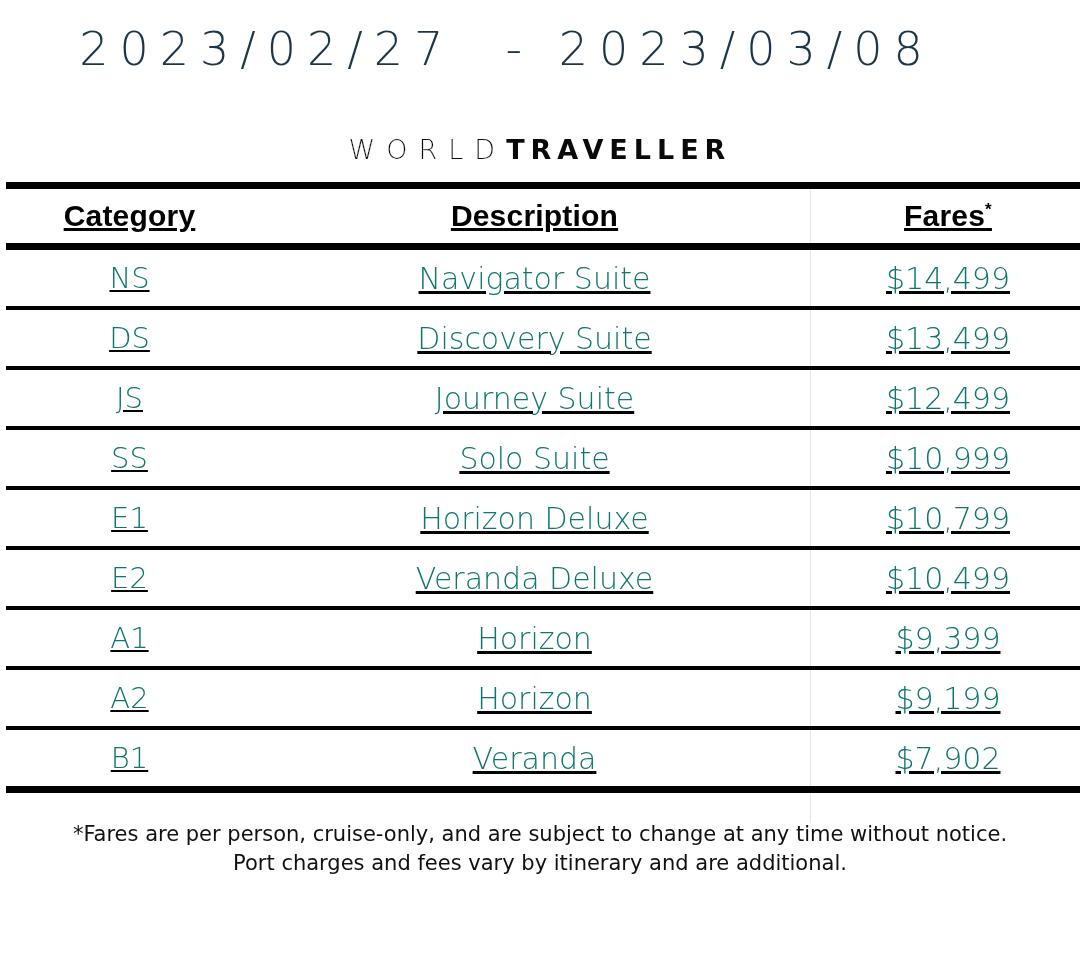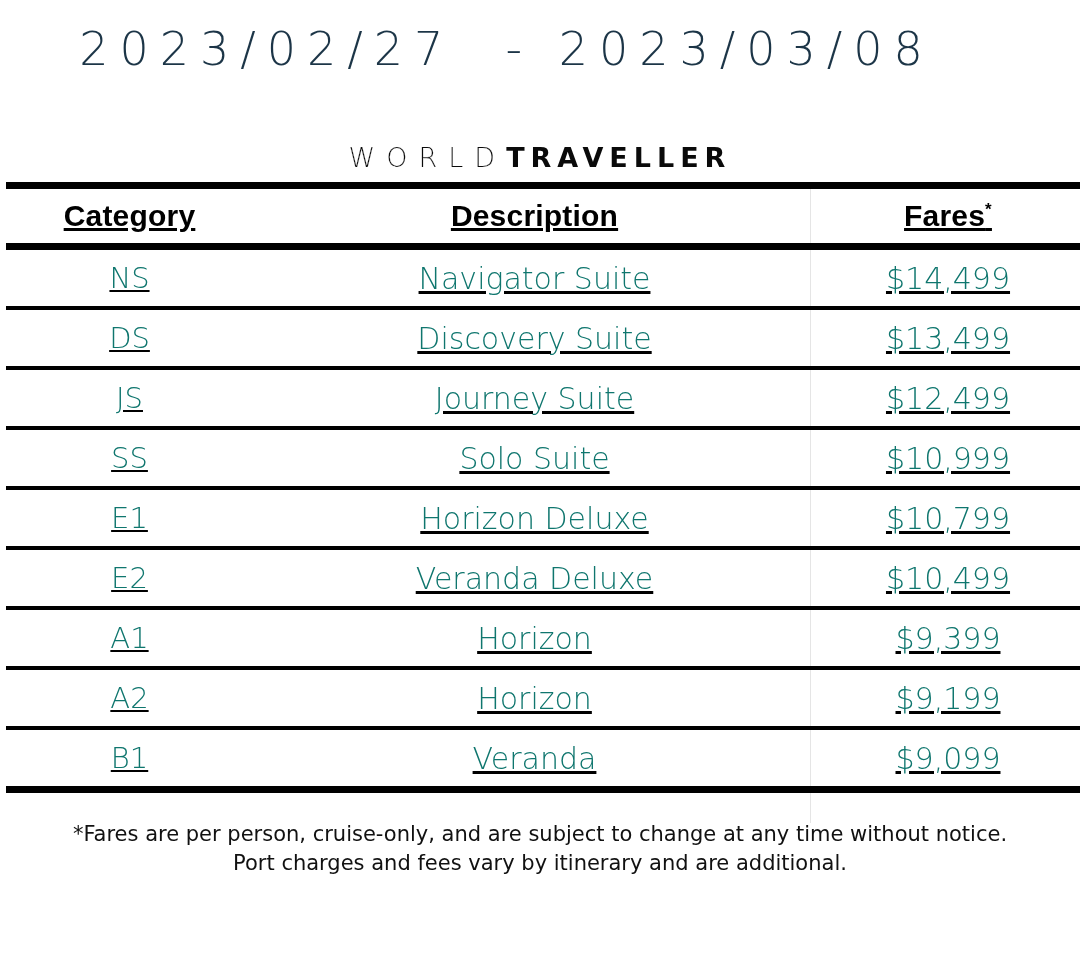--- a/index.html
+++ b/index.html
@@ -47,21 +47,20 @@
     position: absolute;
     top: 133px;
     left: 0;
     width: 1080px;
     text-align: center;
     font-family: "DejaVu Sans", sans-serif;
     font-size: 27px;
     line-height: 34px;
     color: #0a0a0a;
     white-space: pre;
-    margin-top: 8px;
   }
   .brand .brand-world {
     font-weight: 300;
     letter-spacing: 11px;
     text-indent: 11px;
     -webkit-text-stroke: 0.2px #ffffff;
   }
   .brand .brand-traveller {
     font-weight: 700;
     letter-spacing: 6px;
@@ -205,21 +204,21 @@
         <td class="cell-fare">$9,399</td>
       </tr>
       <tr>
         <td class="cell-category">A2</td>
         <td class="cell-description">Horizon</td>
         <td class="cell-fare">$9,199</td>
       </tr>
       <tr>
         <td class="cell-category">B1</td>
         <td class="cell-description">Veranda</td>
-        <td class="cell-fare">$9,099</td>
+        <td class="cell-fare">$7,902</td>
       </tr>
     </tbody>
   </table>
 
   <div class="col-tick"></div>
 
   <div class="footnote">
     <span class="line">*Fares are per person, cruise-only, and are subject to change at any time without notice.</span>
     <span class="line">Port charges and fees vary by itinerary and are additional.</span>
   </div>

